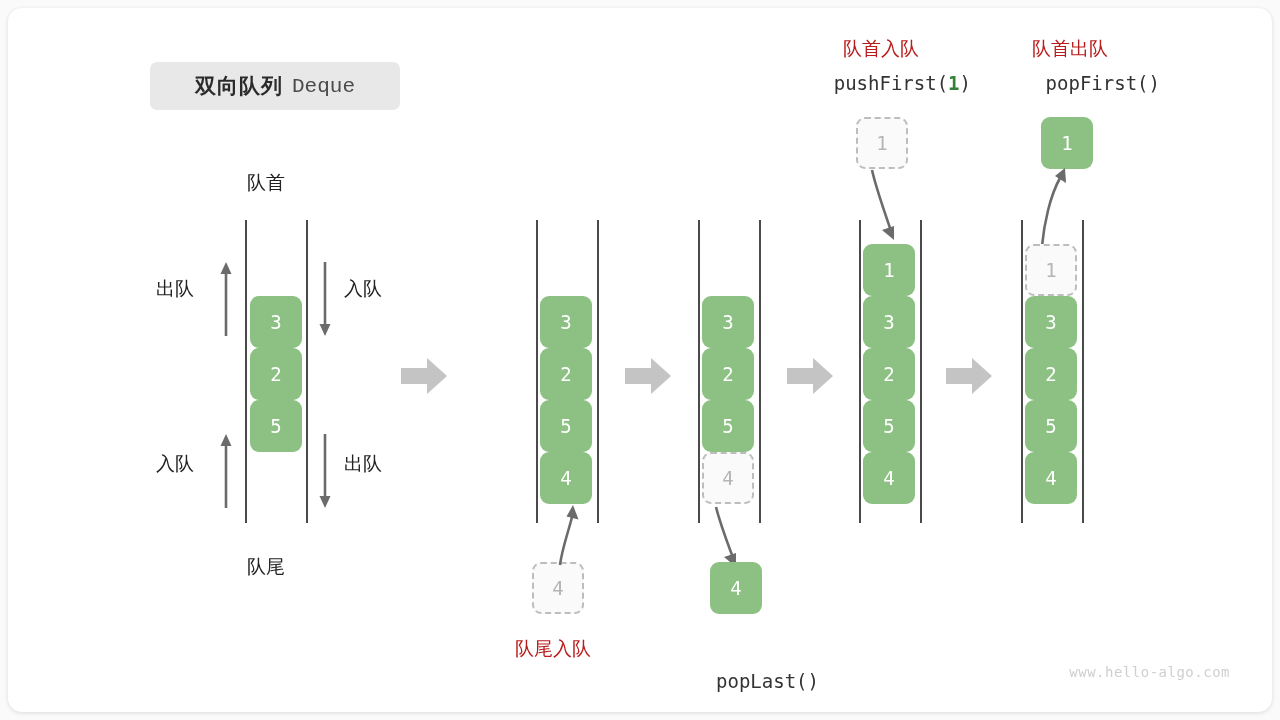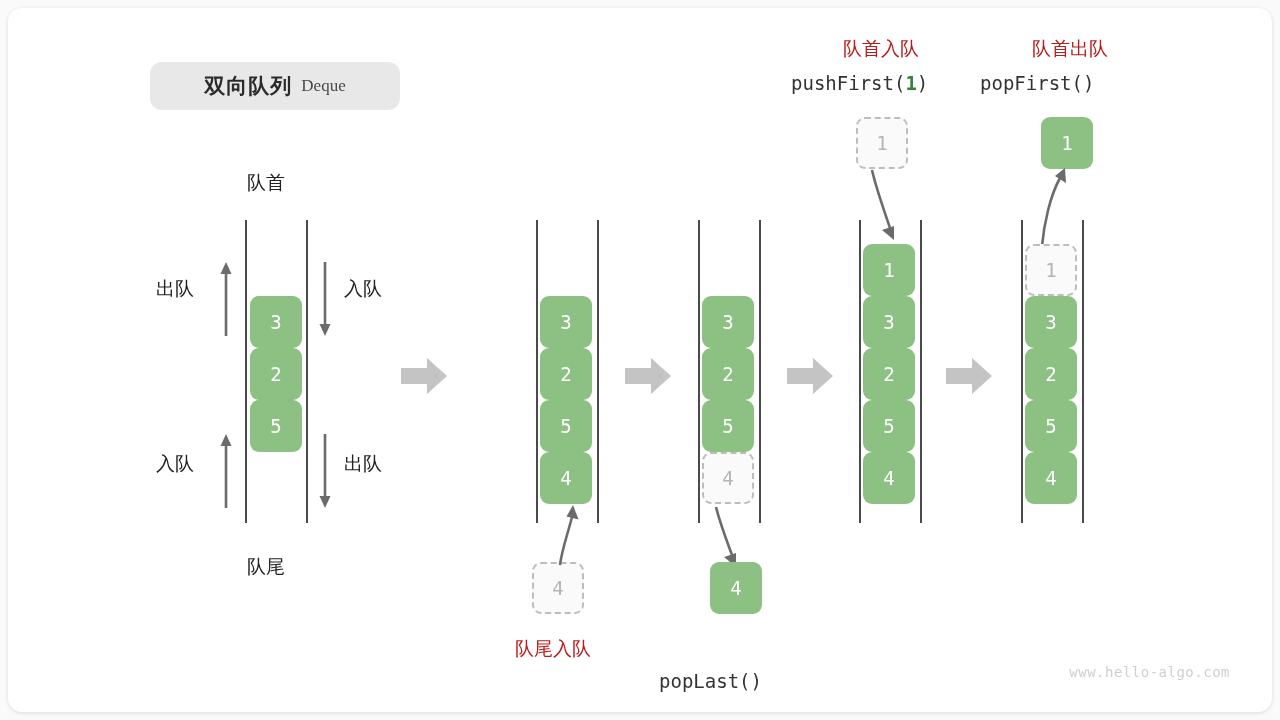--- a/index.html
+++ b/index.html
@@ -14,30 +14,30 @@
     width:1264px;height:704px;
     background:#ffffff;
     border-radius:14px;
     box-shadow:0 1px 4px rgba(0,0,0,.13);
   }
   .abs{position:absolute;}
 
   
   #title-chip{
     left:142px;top:54px;width:250px;height:48px;
-    background:#e8e8e8;border-radius:12px;
+    background:#e8e8e8;border-radius:7px;
     display:flex;align-items:center;justify-content:center;
   }
   #title-cn{font-size:21px;font-weight:bold;color:#2b2b2b;letter-spacing:1px;}
-  #title-en{font-size:17px;color:#4a4a4a;font-family:Liberation Serif, serif;margin-left:9px;text-align:right;}
+  #title-en{font-size:21px;color:#4a4a4a;font-family:Liberation Mono, monospace;margin-left:9px;text-align:right;}
 
   
   .cnlabel{font-size:19px;font-weight:normal;color:#222;white-space:nowrap;}
   .caption-cn{font-size:19px;color:#b91c1c;white-space:nowrap;text-align:center;}
-  .caption-mono{font-size:19px;color:#333;white-space:nowrap;text-align:left;
+  .caption-mono{font-size:19px;color:#333;white-space:nowrap;text-align:right;
     font-family:"DejaVu Sans Mono","Liberation Mono",monospace;}
   .argv{color:#35813a;font-weight:bold;}
 
   
   .rail{width:2px;background:#4a4a4a;top:212px;height:303px;}
 
   
   .node{
     width:52px;height:52px;border-radius:9px;
     background:#8cc183;

